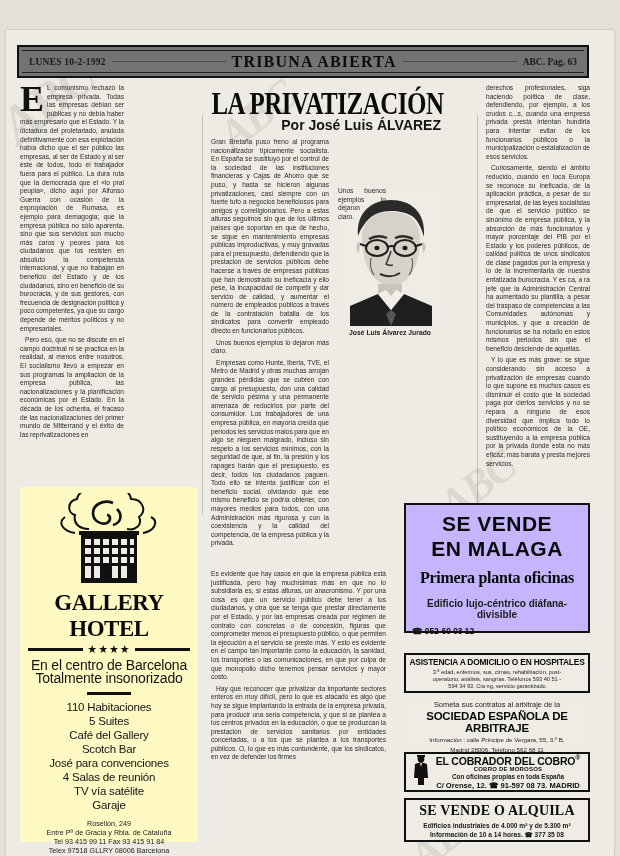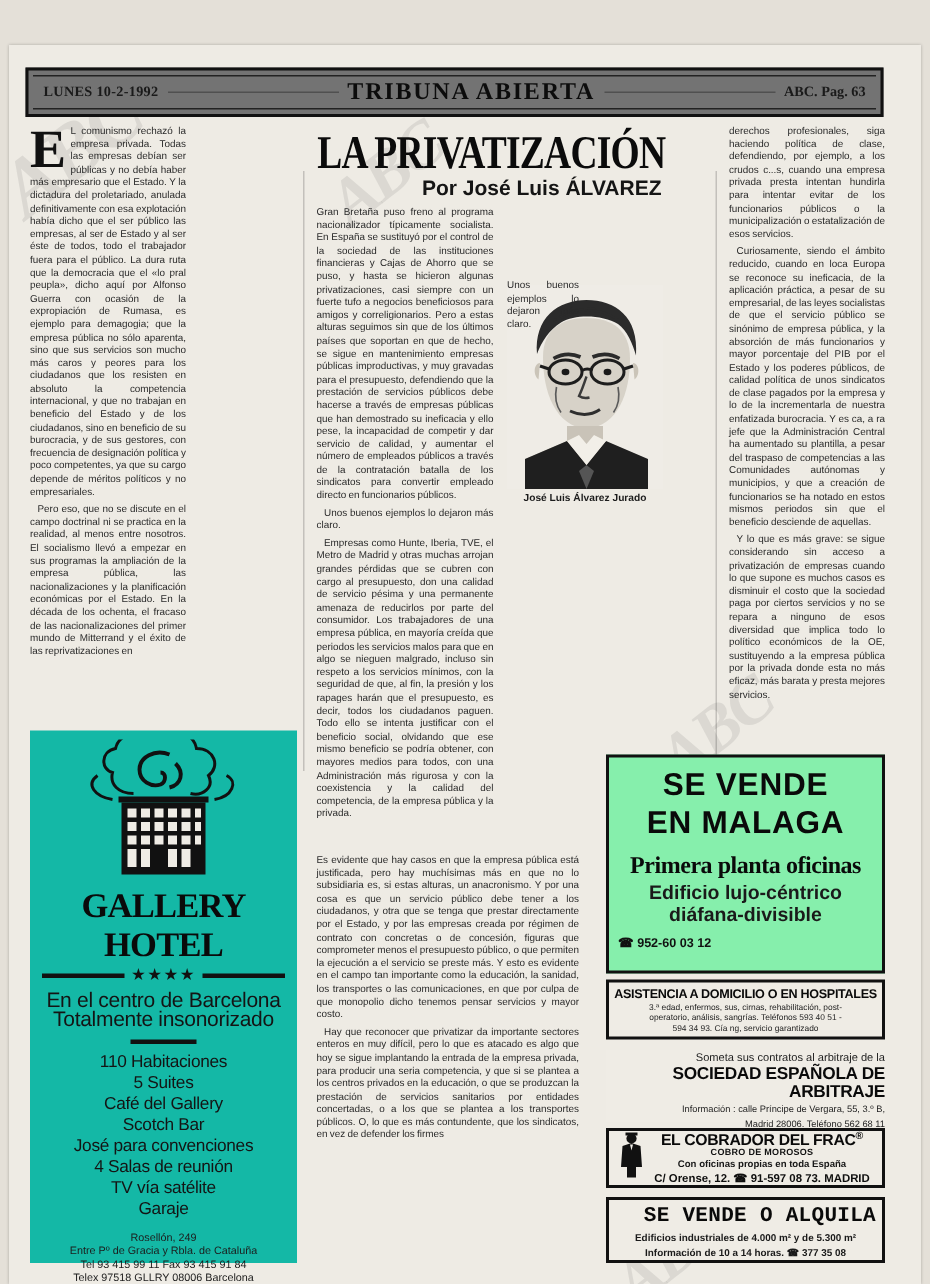--- a/index.html
+++ b/index.html
@@ -101,21 +101,21 @@
   #photo svg { display:block; }
   #photo-caption {
     margin-top:3px; text-align:center;
     font-family:"Liberation Sans", sans-serif;
     font-size:6.8px; font-weight:bold; line-height:8px; color:#1c1c1c;
   }
 
   
   #ad-hotel {
     position:absolute; left:20px; top:487px; width:178px; height:355px;
-    background:#14b8a6;
+    background:#fef9c3;
   }
   #hotel-logo { text-align:center; margin-top:6px; }
   #hotel-name {
     text-align:center; font-family:"Liberation Serif", serif;
     font-weight:bold; font-size:23px; letter-spacing:-.5px; color:#0a0a0a;
     margin-top:1px;
   }
   #hotel-stars-row {
     display:flex; align-items:center; justify-content:center; gap:4px;
     margin:2px 8px 4px 8px;
@@ -132,37 +132,37 @@
     font-size:11.5px; color:#141414; line-height:14px; letter-spacing:-.2px;
   }
   #hotel-addr {
     text-align:center; margin-top:7px;
     font-family:"Liberation Sans", sans-serif;
     font-size:7.2px; color:#1c1c1c; line-height:9px;
   }
 
   
   #ad-malaga {
-    position:absolute; left:404px; top:503px; width:186px; height:146px;
-    border:2px solid #111; background:#86efac;
+    position:absolute; left:404px; top:503px; width:186px; height:130px;
+    border:2px solid #111; background:#c4b5fd;
     padding:6px 6px 5px;
   }
   #ad-malaga .m1 {
     text-align:center; font-family:"Liberation Sans", sans-serif;
     font-weight:bold; font-size:21px; line-height:25px; color:#0a0a0a;
     letter-spacing:.5px;
   }
   #ad-malaga .m2 {
     text-align:center; font-family:"Liberation Serif", serif;
     font-weight:bold; font-size:16px; color:#0a0a0a; margin-top:8px;
     letter-spacing:-.3px;
   }
   #ad-malaga .m3 {
     text-align:center; font-family:"Liberation Sans", sans-serif;
-    font-size:13px; font-weight:bold; color:#1a1a1a; 
+    font-size:10px; font-weight:bold; color:#1a1a1a; margin-top:11px;
   }
   #ad-malaga .m4 {
     text-align:left; font-family:"Liberation Sans", sans-serif;
     font-size:8.4px; font-weight:bold; color:#111; margin-top:6px;
   }
 
   
   #ad-asistencia {
     position:absolute; left:404px; top:653px; width:186px; height:40px;
     border:2px solid #111; background:#efece5; padding:2px 3px;
@@ -172,21 +172,21 @@
     font-weight:bold; font-size:8.4px; color:#0a0a0a; letter-spacing:-.2px;
   }
   #ad-asistencia .a2 {
     text-align:center; font-family:"Liberation Sans", sans-serif;
     font-size:5.6px; line-height:7px; color:#1e1e1e; margin-top:2px;
   }
 
   
   #ad-arbitraje {
     position:absolute; left:404px; top:700px; width:186px; height:48px;
-    background:#efece5; text-align:right;
+    background:#efece5; text-align:center;
   }
   #ad-arbitraje .r1 {
     font-family:"Liberation Sans", sans-serif; font-size:7.4px; color:#1e1e1e;
   }
   #ad-arbitraje .r2 {
     font-family:"Liberation Sans", sans-serif; font-weight:bold;
     font-size:11.5px; color:#0a0a0a; letter-spacing:-.2px; margin-top:1px;
   }
   #ad-arbitraje .r3 {
     font-family:"Liberation Sans", sans-serif; font-size:6.2px;
@@ -217,21 +217,21 @@
     font-family:"Liberation Sans", sans-serif; font-weight:bold;
     font-size:7.6px; color:#0f0f0f; margin-top:1px;
   }
 
   
   #ad-alquila {
     position:absolute; left:404px; top:798px; width:186px; height:44px;
     border:2px solid #111; background:#efece5; padding:3px 4px;
   }
   #ad-alquila .v1 {
-    text-align:right; font-family:Liberation Mono, monospace;
+    text-align:center; font-family:Liberation Serif, serif;
     font-weight:bold; font-size:14px; color:#0a0a0a; letter-spacing:.2px;
   }
   #ad-alquila .v2 {
     text-align:center; font-family:"Liberation Sans", sans-serif;
     font-size:6.6px; font-weight:bold; color:#1a1a1a; margin-top:3px;
   }
   #ad-alquila .v3 {
     text-align:center; font-family:"Liberation Sans", sans-serif;
     font-size:6.6px; font-weight:bold; color:#1a1a1a; margin-top:2px;
   }
@@ -444,21 +444,21 @@
     <div id="cobrador-fig">
       <svg width="18" height="32" viewBox="0 0 18 32">
         <circle cx="9" cy="5" r="3.4" fill="#111"></circle>
         <rect x="5" y="1" width="8" height="2" fill="#111"></rect>
         <path d="M3 10 l6 -2 l6 2 l1 14 l-4 0 l0 7 l-6 0 l0 -7 l-4 0 z" fill="#111"></path>
         <path d="M8 9 l1 4 l1 -4 z" fill="#efece5"></path>
       </svg>
     </div>
     <div id="cobrador-txt">
       <div class="c1">
-        <span>EL COBRADOR DEL FRAC</span><sup style="font-size:7px">®</sup>
+        <span>EL COBRADOR DEL COBRO</span><sup style="font-size:7px">®</sup>
       </div>
       <div class="c2">COBRO DE MOROSOS</div>
       <div class="c3">Con oficinas propias en toda España</div>
       <div class="c4">C/ Orense, 12. ☎ 91-597 08 73. MADRID</div>
     </div>
   </div>
 
   <div id="ad-alquila">
     <div class="v1">SE VENDE O ALQUILA</div>
     <div class="v2">Edificios industriales de 4.000 m² y de 5.300 m²</div>

